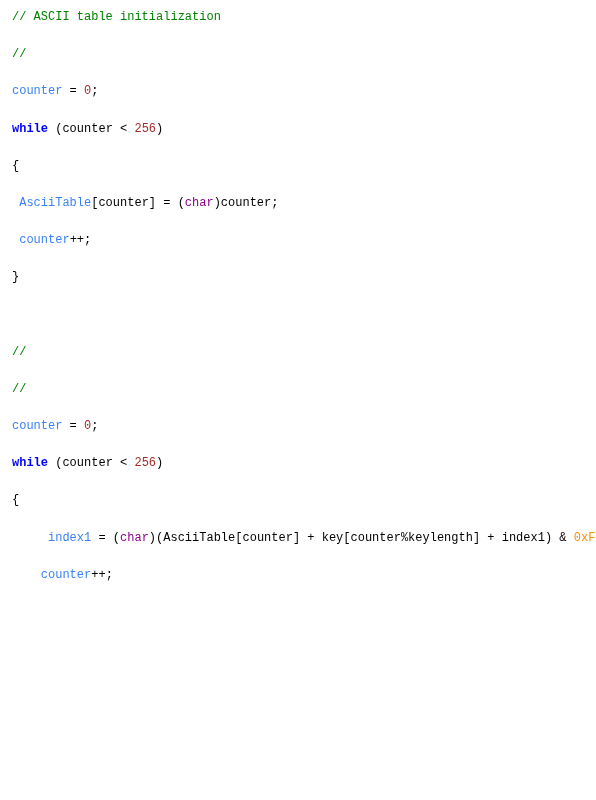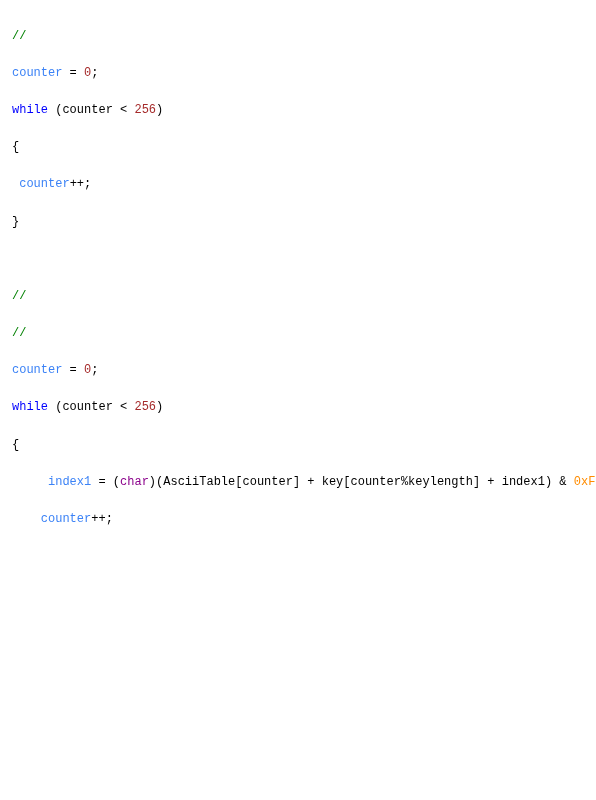--- a/index.html
+++ b/index.html
@@ -13,35 +13,36 @@
     color: #000000;
   }
   .code-block {
     white-space: pre;
   }
   .line {
     display: block;
     padding: 0 4px;
   }
   .c-comment { color: #008000; }
-  .c-keyword { color: #0000ff; }
+  .c-keyword { color: #0000ff; font-weight: bold; }
   .c-type    { color: #8b008b; }
   .c-number  { color: #a52a2a; }
   .c-hex     { color: #ff8c00; }
   .c-ident   { color: #3b82f6; }
   .c-punct   { color: #000000; }
 </style>
 </head>
 <body>
 
-<div class="code-block" id="code-container">
+<div class="code-block" id="code-container"><span class="line"><span class="c-comment">// ASCII table initialization</span></span>
 <span class="line"><span class="c-comment">//</span></span>
 <span class="line"><span class="c-ident">counter</span><span class="c-punct"> = </span><span class="c-number">0</span><span class="c-punct">;</span></span>
 <span class="line"><span class="c-keyword">while</span><span class="c-punct"> (counter &lt; </span><span class="c-number">256</span><span class="c-punct">)</span></span>
 <span class="line"><span class="c-punct">{</span></span>
+<span class="line"><span> </span><span class="c-ident">AsciiTable</span><span class="c-punct">[counter] = (</span><span class="c-type">char</span><span class="c-punct">)counter;</span></span>
 <span class="line"><span> </span><span class="c-ident">counter</span><span class="c-punct">++;</span></span>
 <span class="line"><span class="c-punct">}</span></span>
 <span class="line">&nbsp;</span>
 <span class="line"><span class="c-comment">//</span></span>
 <span class="line"><span class="c-comment">//</span></span>
 <span class="line"><span class="c-ident">counter</span><span class="c-punct"> = </span><span class="c-number">0</span><span class="c-punct">;</span></span>
 <span class="line"><span class="c-keyword">while</span><span class="c-punct"> (counter &lt; </span><span class="c-number">256</span><span class="c-punct">)</span></span>
 <span class="line"><span class="c-punct">{</span></span>
 <span class="line"><span>     </span><span class="c-ident">index1</span><span class="c-punct"> = (</span><span class="c-type">char</span><span class="c-punct">)(AsciiTable[counter] + key[counter%keylength] + index1) &amp; </span><span class="c-hex">0xFF</span></span>
 <span class="line"><span>    </span><span class="c-ident">counter</span><span class="c-punct">++;</span></span>

